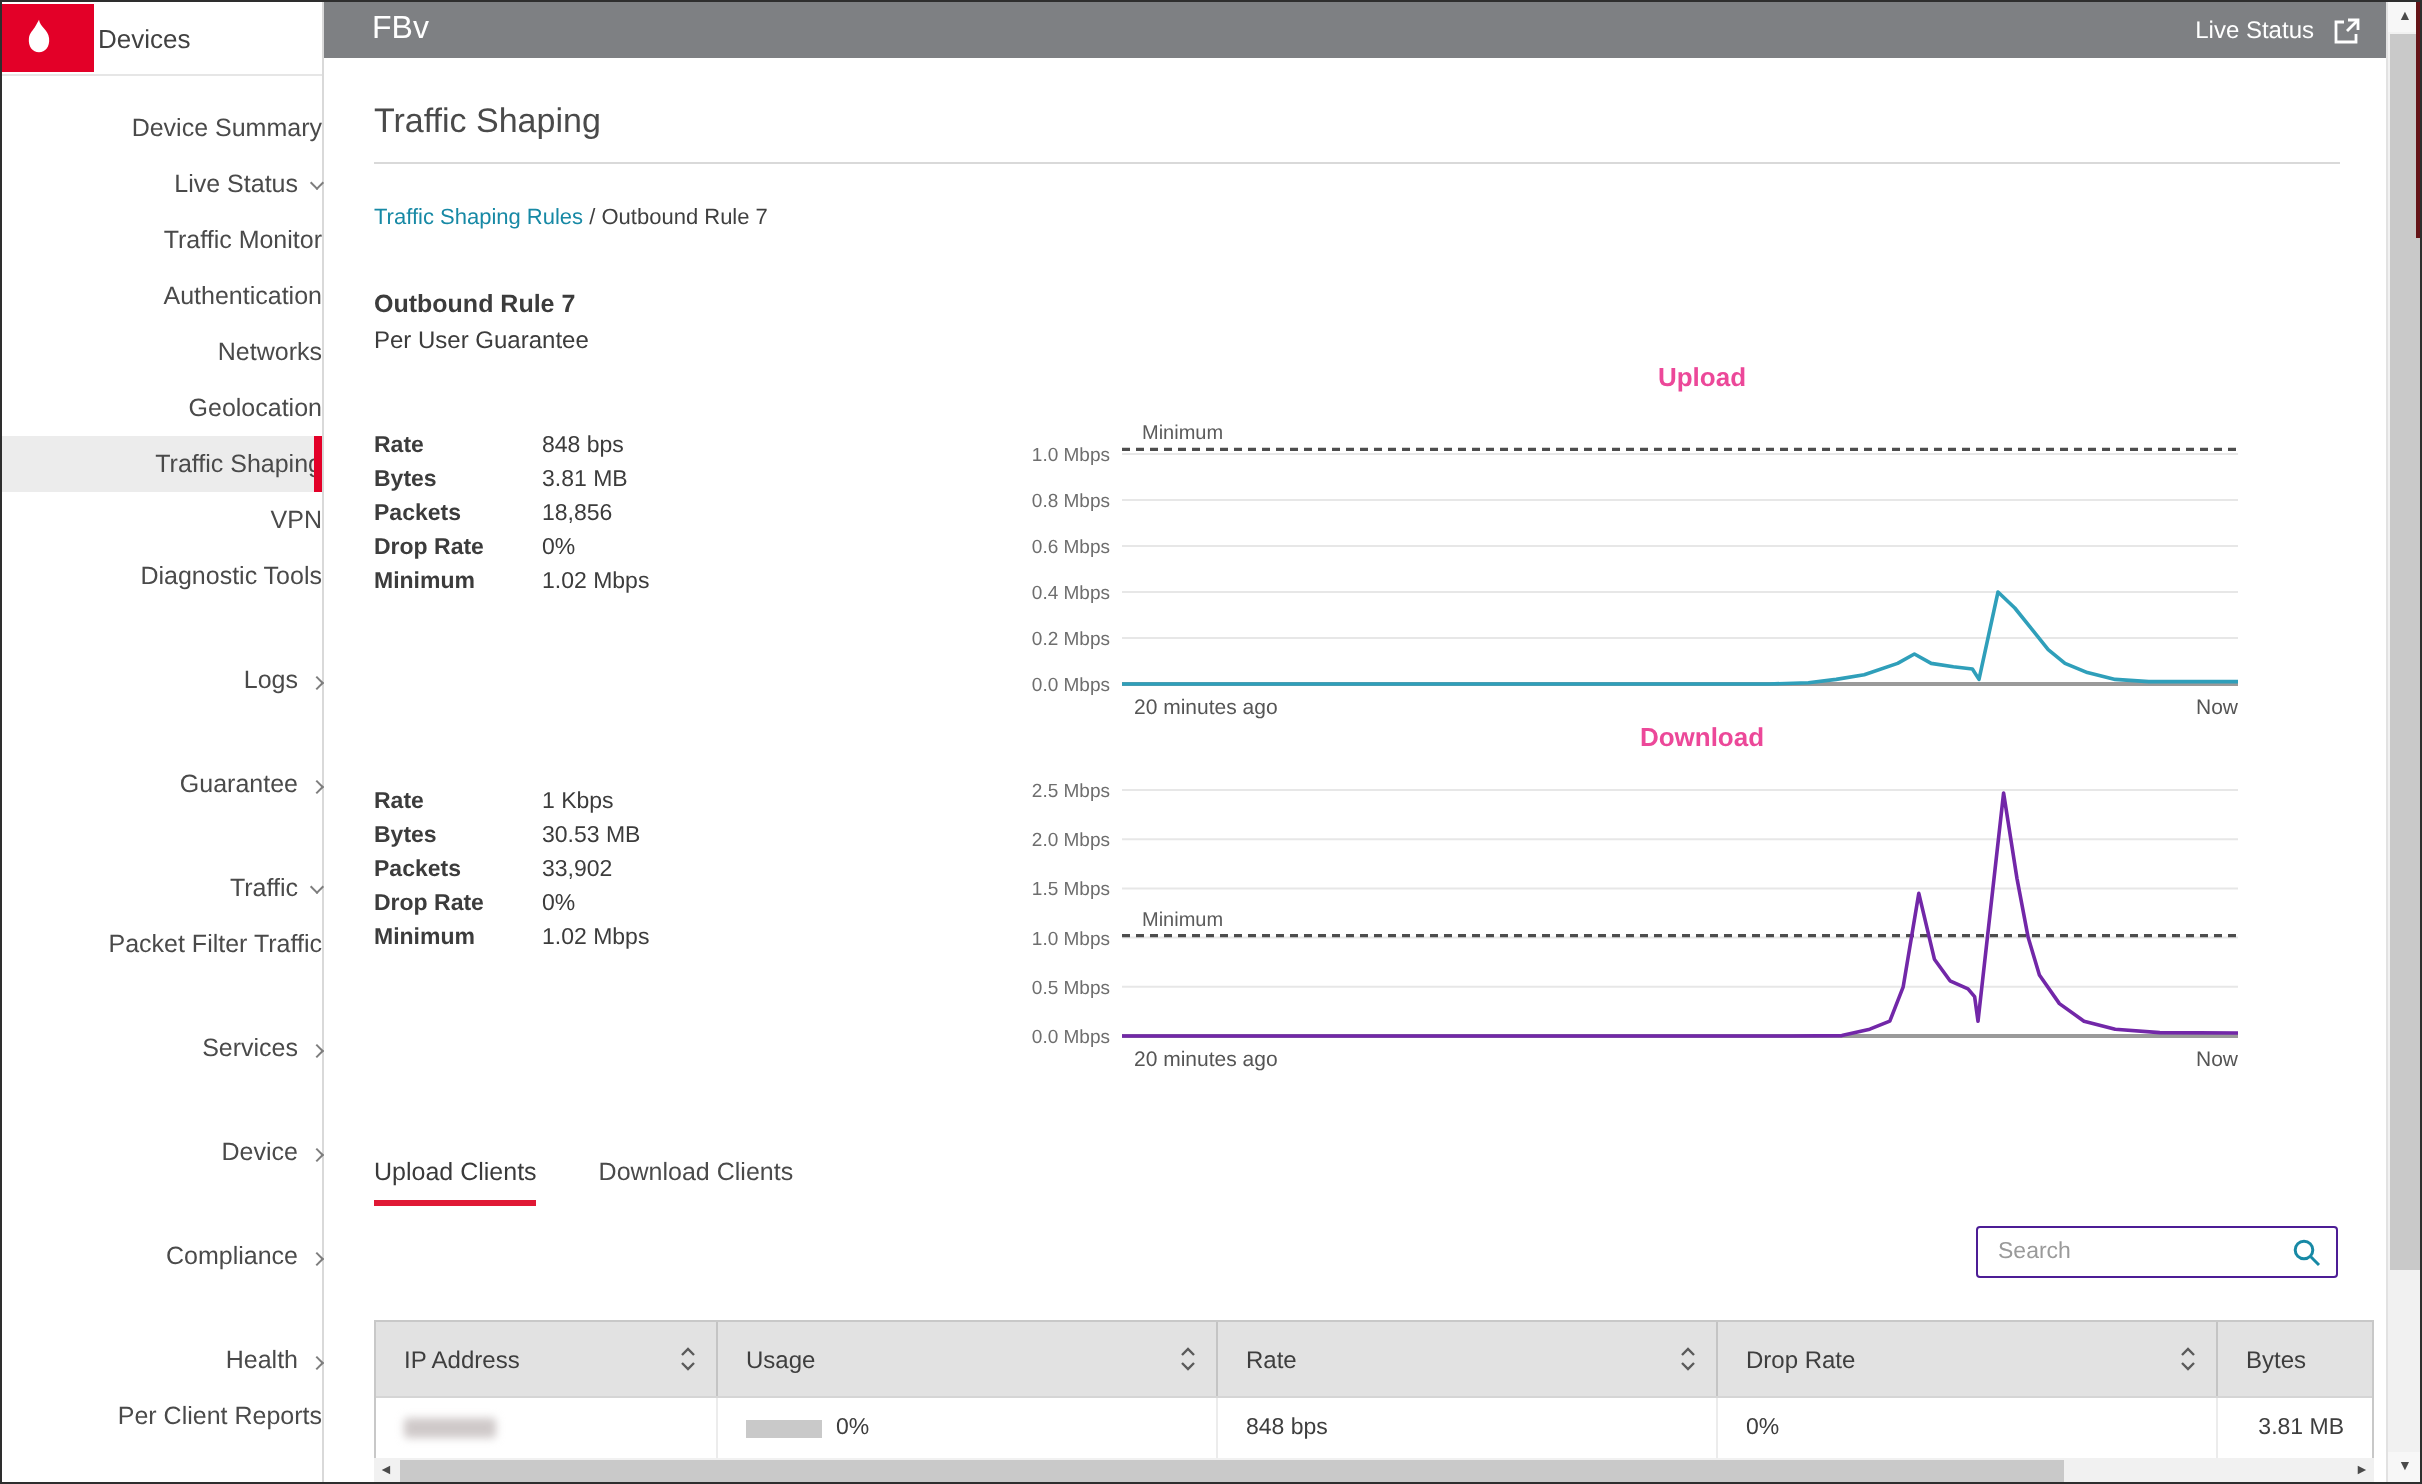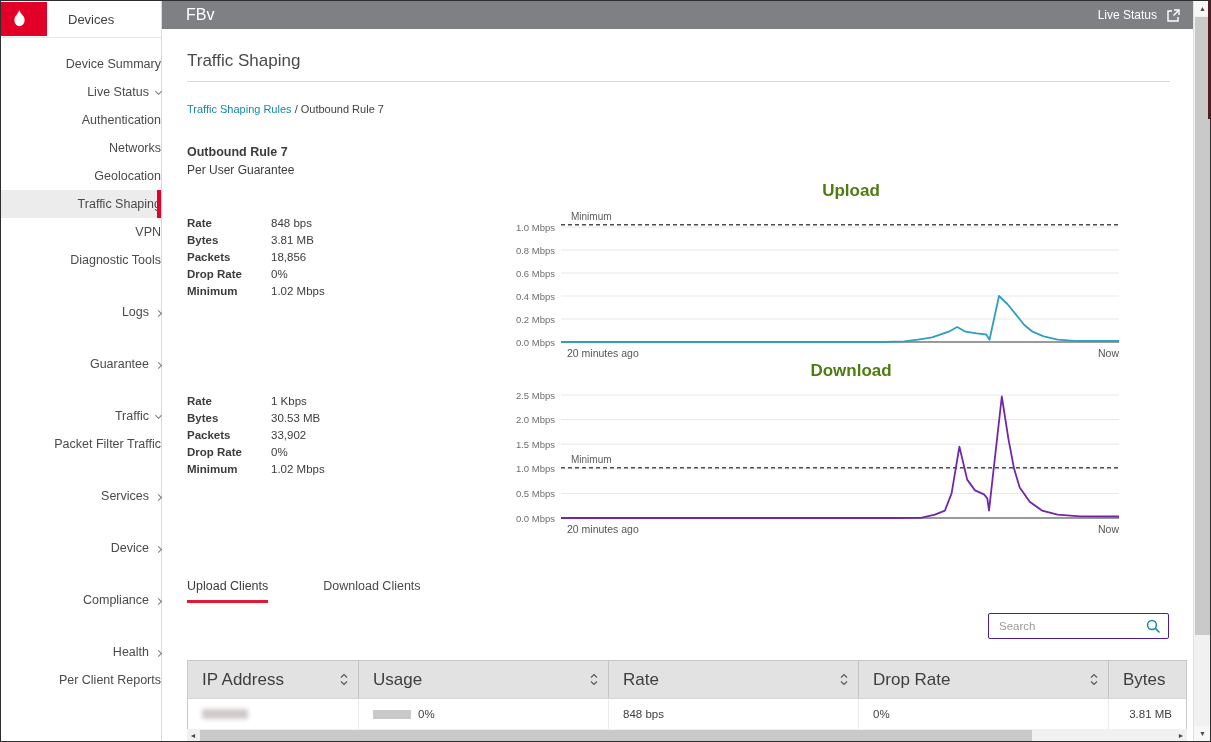--- a/index.html
+++ b/index.html
@@ -4,21 +4,21 @@
 <style>
   * { margin:0; padding:0; box-sizing:border-box; }
   body { font-family:"Liberation Sans", sans-serif; background:#fff; }
   .window { position:relative; width:1211px; height:742px; border:1px solid #2e2e2e; background:#fff; overflow:hidden; }
 
   
   .sidebar { position:absolute; left:0; top:0; width:161px; height:100%; background:#fff; border-right:1px solid #d9d9d9; }
   .brand { position:relative; height:37px; border-bottom:1px solid #e6e6e6; background:#fff; }
   .brand-flag { position:absolute; left:0; top:1px; width:46px; height:34px; background:#e30028; cursor:pointer; }
   .brand-flag svg { position:absolute; left:9px; top:7px; }
-  .brand-label { position:absolute; left:67px; top:0; line-height:37px; font-size:13px; color:#414141; }
+  .brand-label { position:absolute; left:48px; top:0; line-height:37px; font-size:13px; color:#414141; }
   .side-nav { padding-top:12px; }
   .side-item { position:relative; height:28px; line-height:28px; padding-left:15px; font-size:12.5px; color:#4a4a4a; cursor:pointer; white-space:nowrap;text-align:right; }
   .side-item.lvl1 { padding-left:30px; }
   .side-item.gap { margin-top:24px; }
   .side-item.selected { background:#ececec; }
   .side-item.selected::after { content:""; position:absolute; right:0; top:0; width:4px; height:100%; background:#e30028; }
   .chev { display:inline-block; width:5px; height:5px; border-right:1.4px solid #7d7d7d; border-bottom:1.4px solid #7d7d7d; margin-left:7px; }
   .chev.down  { transform:rotate(45deg); vertical-align:2.5px; }
   .chev.right { transform:rotate(-45deg); vertical-align:0.5px; }
 
@@ -38,37 +38,37 @@
 
   .stats { position:absolute; left:25px; width:260px; }
   #upload-stats { top:186px; }
   #download-stats { top:364px; }
   .stat-row { display:flex; height:17px; line-height:17px; font-size:11.5px; color:#3c3c3c; }
   .stat-label { width:84px; font-weight:bold; }
 
   .chart { position:absolute; left:345px; width:640px; }
   #upload-chart { top:152px; }
   #download-chart { top:332px; }
-  .chart-title { height:20px; text-align:center; padding-left:48px; font-size:17px; font-weight:bold; color:#4d7c0f; }
+  .chart-title { height:20px; text-align:center; padding-left:48px; font-size:13px; font-weight:bold; color:#ec4899; }
   .tick { font-size:9.5px; fill:#6e6e6e; }
   .minlabel { font-size:10px; fill:#5c5c5c; }
   .xlabel { font-size:10.5px; fill:#555; }
 
-  .tabs { position:absolute; left:25px; top:550px; display:flex; gap:55px; }
+  .tabs { position:absolute; left:25px; top:550px; display:flex; gap:31px; }
   .tab { font-size:12.5px; color:#4a4a4a; padding-bottom:7px; cursor:pointer; }
   .tab.active { color:#3a3a3a; border-bottom:3px solid #e01935; }
 
   .search-box { position:absolute; left:826px; top:584px; width:181px; height:26px; }
   .search-box input { width:100%; height:100%; border:1px solid #4c1d95; border-radius:2px; padding:0 30px 0 10px; font-size:11.5px; color:#444; font-family:"Liberation Sans", sans-serif; outline:none; }
   .search-box input::placeholder { color:#9a9a9a; }
   .search-box svg { position:absolute; right:8px; top:6px; cursor:pointer; }
 
   .table { position:absolute; left:25px; top:631px; width:1000px; border:1px solid #c8c8c8; border-bottom:none; }
   .thead { display:flex; height:37px; background:#e2e2e2; }
-  .th { position:relative; display:flex; align-items:center; justify-content:space-between; padding:0 10px 0 14px; font-size:17px; color:#3e3e3e; border-right:1px solid #c4c4c4; cursor:pointer; }
+  .th { position:relative; display:flex; align-items:center; justify-content:space-between; padding:0 10px 0 14px; font-size:12px; color:#3e3e3e; border-right:1px solid #c4c4c4; cursor:pointer; }
   .th:last-child { border-right:none; }
   .sort-icon { cursor:pointer; flex:0 0 auto; }
   .trow { display:flex; height:31px; background:#fff; border-top:1px solid #d5d5d5; cursor:pointer; }
   .td { display:flex; align-items:center; padding:0 14px; font-size:11.5px; color:#3e3e3e; border-right:1px solid #ececec; }
   .td:last-child { border-right:none; justify-content:flex-end; }
   .redacted { display:inline-block; width:46px; height:10px; background:#cfc9c9; border-radius:2px; filter:blur(2px); }
   .usage-bar { display:inline-block; width:38px; height:9px; background:#c9c9c9; margin-right:7px; }
 
   
   .hscroll { position:absolute; left:25px; top:700px; width:1000px; height:13px; background:#f1f1f1; }
@@ -93,20 +93,22 @@
           <path d="M10 1 C10.5 5 15 6.5 15.5 11 C16 15.6 13.4 18.7 10 18.7 C6.6 18.7 4 15.6 4.5 11 C4.8 8.2 7 6.5 8.1 4.4 C8.7 3.2 9.5 2.2 10 1 Z" fill="#ffffff"></path>
         </svg>
       </div>
       <span class="brand-label">Devices</span>
     </div>
     <nav class="side-nav" id="side-nav">
         <div class="side-item">
      <span>Device Summary</span></div>
         <div class="side-item">
      <span>Live Status</span><span class="chev down"></span></div>
+        <div class="side-item lvl1">
+     <span>Traffic Monitor</span></div>
         <div class="side-item lvl1">
      <span>Authentication</span></div>
         <div class="side-item lvl1">
      <span>Networks</span></div>
         <div class="side-item lvl1">
      <span>Geolocation</span></div>
         <div class="side-item lvl1 selected">
      <span>Traffic Shaping</span></div>
         <div class="side-item lvl1">
      <span>VPN</span></div>

